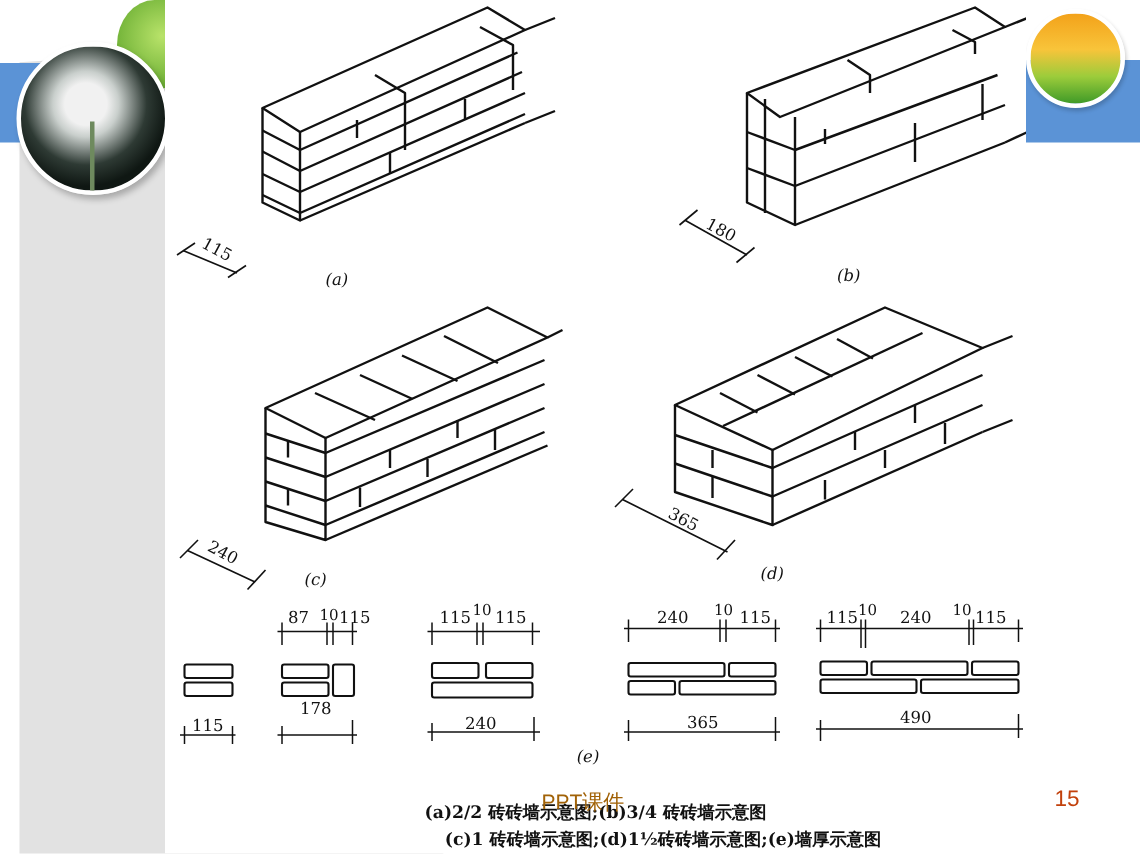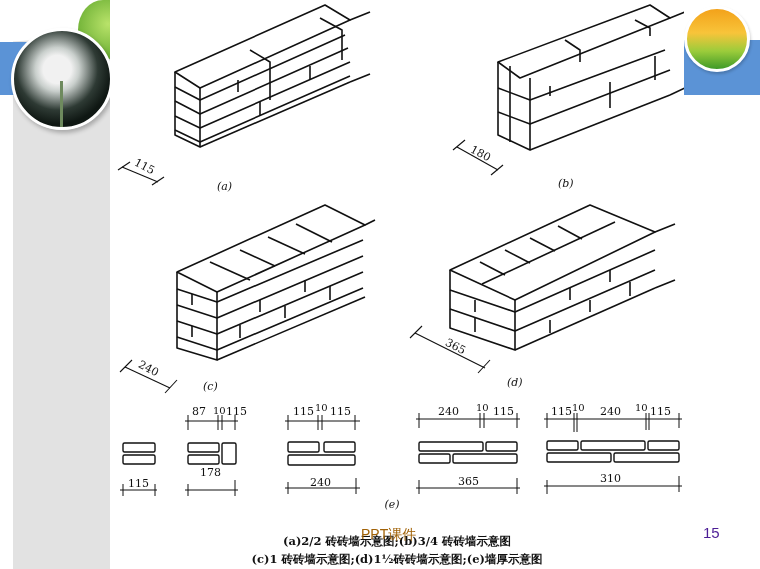--- a/index.html
+++ b/index.html
@@ -10,23 +10,23 @@
   .green-leaf { position:absolute; left:78px; top:0; width:50px; height:60px; border-radius:50% 0 50% 50%; background:radial-gradient(circle at 60% 40%, #b9e36a, #4e9b1f); }
   .photo-left { position:absolute; left:11px; top:28px; width:96px; height:96px; border-radius:50%; border:3px solid #ffffff; box-shadow:2px 3px 4px rgba(0,0,0,0.25); background:radial-gradient(circle at 45% 40%, #f1f1f1 0 18%, #c9cfcc 28%, #2e3a34 52%, #0f1713 70%); overflow:hidden; }
   .photo-left .stem { position:absolute; left:46px; top:50px; width:3px; height:50px; background:#6e8a5e; }
   .photo-right { position:absolute; left:684px; top:6px; width:60px; height:60px; border-radius:50%; border:3px solid #ffffff; box-shadow:1px 2px 3px rgba(0,0,0,0.2); background:linear-gradient(180deg, #f3a21a 0%, #f8c43a 40%, #9ccc3b 70%, #3f9a28 100%); overflow:hidden; }
   .content { position:absolute; left:110px; top:0; width:574px; height:569px; background:#ffffff; }
   .content svg { position:absolute; left:0; top:0; }
   .caption { position:absolute; left:0; width:574px; text-align:center; color:#111; font-family:"DejaVu Serif", serif; }
   .cap-e { top:498px; font-size:11px; font-style:italic; left:-5px; }
   .cap-title { top:514px; font-size:14px; font-weight:bold; letter-spacing:1px; }
   .cap-line1 { top:534px; font-size:11.5px; font-weight:bold; }
-  .cap-line2 { top:552px; font-size:11.5px; font-weight:bold; }
+  .cap-line2 { top:552px; font-size:11.5px; font-weight:bold;padding-left:45px; }
   .watermark { position:absolute; left:361px; top:526px; font-size:14px; color:#a16207; font-family:"Liberation Sans", sans-serif; }
-  .page-num { position:absolute; left:703px; top:524px; font-size:15px; color:#4c1d95; font-family:"Liberation Sans", sans-serif; }
+  .page-num { position:absolute; left:703px; top:524px; font-size:15px; color:#c2410c; font-family:"Liberation Sans", sans-serif; }
   .lbl { position:absolute; font-family:"DejaVu Serif", serif; font-style:italic; font-size:11px; color:#111; }
   .dim { position:absolute; font-family:"DejaVu Serif", serif; font-size:11px; color:#111; }
 </style>
 </head>
 <body>
 
 <div class="gray-arc"></div>
 <div class="blue-band-left"></div>
 <div class="blue-band-right"></div>
 <div class="green-leaf"></div>
@@ -210,21 +210,21 @@
   <span class="dim" style="left:200px;top:476px;">240</span>
   <span class="dim" style="left:328px;top:405px;">240</span>
   <span class="dim" style="left:366px;top:402px;font-size:10px;">10</span>
   <span class="dim" style="left:383px;top:405px;">115</span>
   <span class="dim" style="left:348px;top:475px;">365</span>
   <span class="dim" style="left:441px;top:405px;">115</span>
   <span class="dim" style="left:462px;top:402px;font-size:10px;">10</span>
   <span class="dim" style="left:490px;top:405px;">240</span>
   <span class="dim" style="left:525px;top:402px;font-size:10px;">10</span>
   <span class="dim" style="left:540px;top:405px;">115</span>
-  <span class="dim" style="left:490px;top:472px;">310</span>
+  <span class="dim" style="left:490px;top:472px;">490</span>
 
   <div class="caption cap-e">(e)</div>
   <div class="caption cap-line1">(a)2/2 砖砖墙示意图;(b)3/4 砖砖墙示意图</div>
   <div class="caption cap-line2">(c)1 砖砖墙示意图;(d)1½砖砖墙示意图;(e)墙厚示意图</div>
 </div>
 
 <div class="watermark">PPT课件</div>
 <div class="page-num">15</div>
 
 </body></html>

